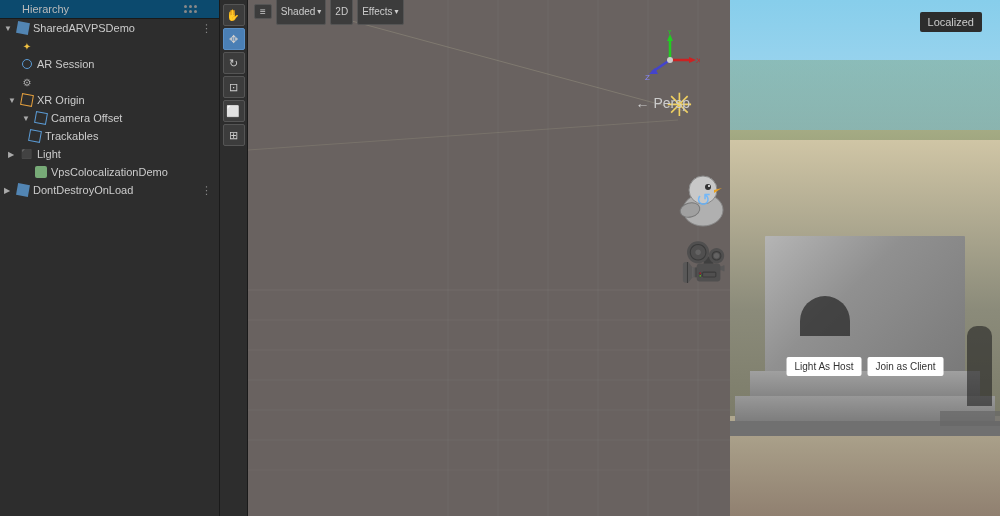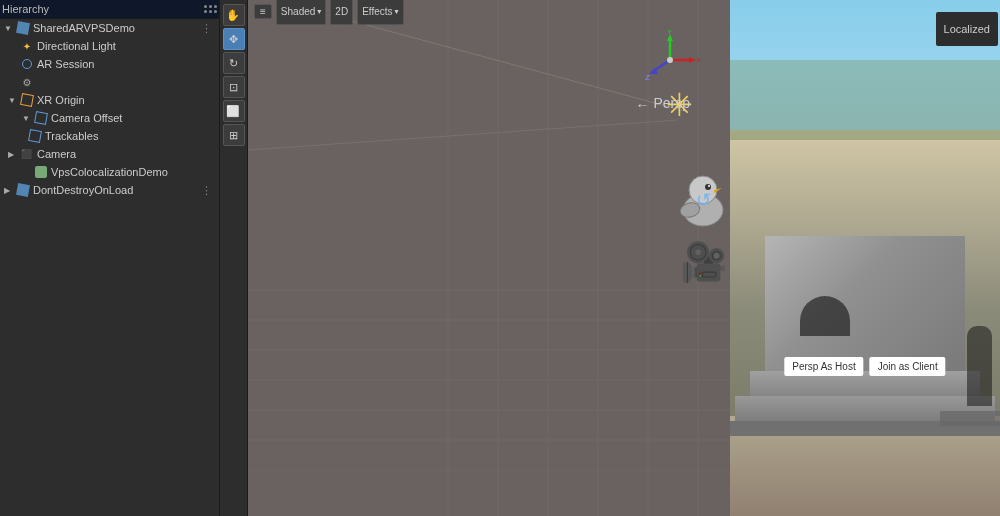--- a/index.html
+++ b/index.html
@@ -21,22 +21,22 @@
       background: #2d2d2d;
       border-right: 1px solid #1a1a1a;
       overflow-y: auto;
       overflow-x: hidden;
       flex-shrink: 0;
     }
     .hierarchy-header {
       display: flex;
       align-items: center;
       justify-content: space-between;
-      background: #0f172a;
-      padding: 3px 2px;
+      background: #0c4a6e;
+      padding: 3px 22px;
       border-bottom: 1px solid #1a1a1a;
       color: #ccc;
       font-size: 11px;
     }
     .hierarchy-header-left {
       display: flex;
       align-items: center;
       gap: 4px;
     }
     .hierarchy-dots {
@@ -267,24 +267,24 @@
       position: absolute;
       bottom: 80px;
       left: 10px;
       right: 10px;
       height: 220px;
     }
     
     .localized-badge {
       position: absolute;
       top: 12px;
-      right: 2px;
+      right: 18px;
       background: #2d2d2d;
       color: #ccc;
-      padding: 11px 8px;
+      padding: 4px 8px;
       font-size: 11px;
       border-radius: 2px;
     }
     
     .ar-buttons {
       position: absolute;
       bottom: 140px;
       left: 50%;
       transform: translateX(-50%);
       display: flex;
@@ -345,21 +345,20 @@
           <div class="icon-cube-filled"></div>
         </span>
         <span style="flex: 1 1 0%;">SharedARVPSDemo</span>
         <span class="three-dots-btn">⋮</span>
       </div>
       <div class="tree-item indent-1">
         <span class="tree-arrow"></span>
         <span class="tree-icon">
           <span style="color:#f0c040;font-size:10px;">✦</span>
         </span>
-        <span style="flex: 1 1 0%;">Directional Light</span>
       </div>
       <div class="tree-item indent-1">
         <span class="tree-arrow"></span>
         <span class="tree-icon">
           <div class="icon-circle"></div>
         </span>
         <span style="flex: 1 1 0%;">AR Session</span>
       </div>
       <div class="tree-item indent-1">
         <span class="tree-arrow"></span>
@@ -386,21 +385,21 @@
         <span class="tree-icon">
           <div class="icon-cube"></div>
         </span>
         <span style="flex: 1 1 0%;">Trackables</span>
       </div>
       <div class="tree-item indent-1">
         <span class="tree-arrow">▶</span>
         <span class="tree-icon">
           <span style="color:#9c9;font-size:9px;font-weight:bold;">⬛</span>
         </span>
-        <span style="flex: 1 1 0%;">Camera</span>
+        <span style="flex: 1 1 0%;">Light</span>
       </div>
       <div class="tree-item indent-2">
         <span class="tree-arrow"></span>
         <span class="tree-icon">
           <div class="icon-script"></div>
         </span>
         <span style="flex: 1 1 0%;">VpsColocalizationDemo</span>
       </div>
       <div class="tree-item indent-0">
         <span class="tree-arrow">▶</span>
@@ -526,17 +525,17 @@
       <div style="position:absolute;top:80px;left:60px;width:50px;height:40px;background:#222;border-radius:25px 25px 0 0;opacity:0.7;"></div>
     </div>
 
     <div style="position:absolute;bottom:110px;right:8px;width:25px;height:80px;background:#222;border-radius:10px 10px 0 0;opacity:0.6;"></div>
 
     <div style="position:absolute;bottom:90px;right:0;width:60px;height:15px;background:#666;opacity:0.7;"></div>
 
     <div class="localized-badge">Localized</div>
 
     <div class="ar-buttons">
-      <button class="ar-btn">Persp As Host</button>
+      <button class="ar-btn">Light As Host</button>
       <button class="ar-btn">Join as Client</button>
     </div>
   </div>
 </div>
 
 </body></html>

